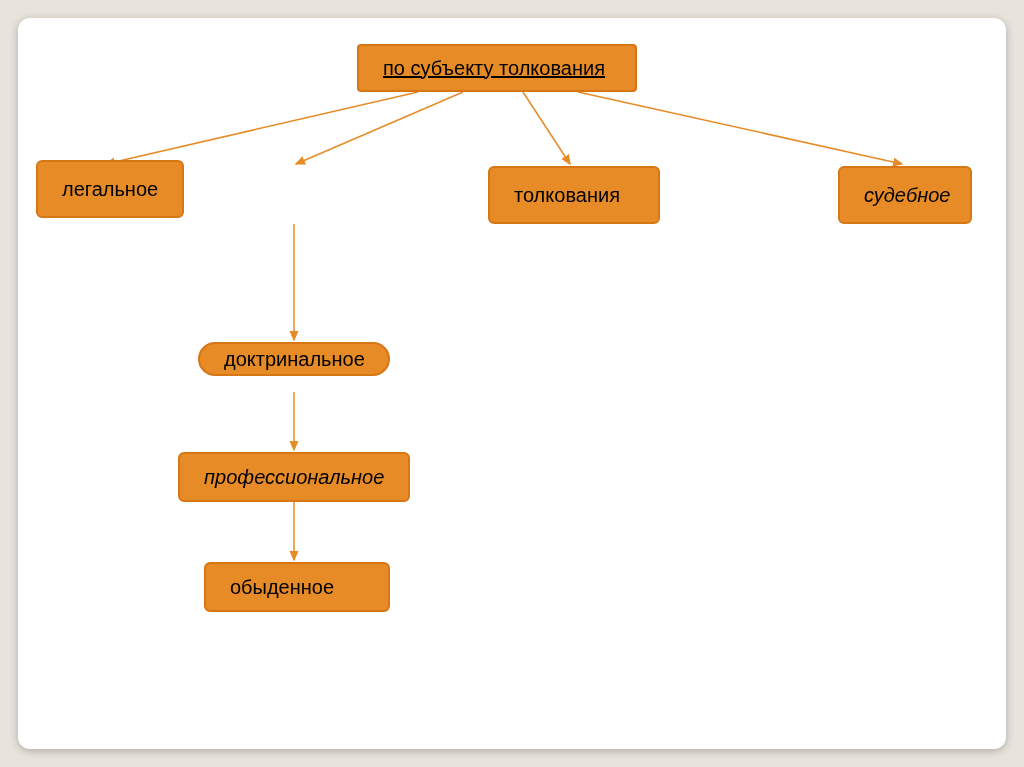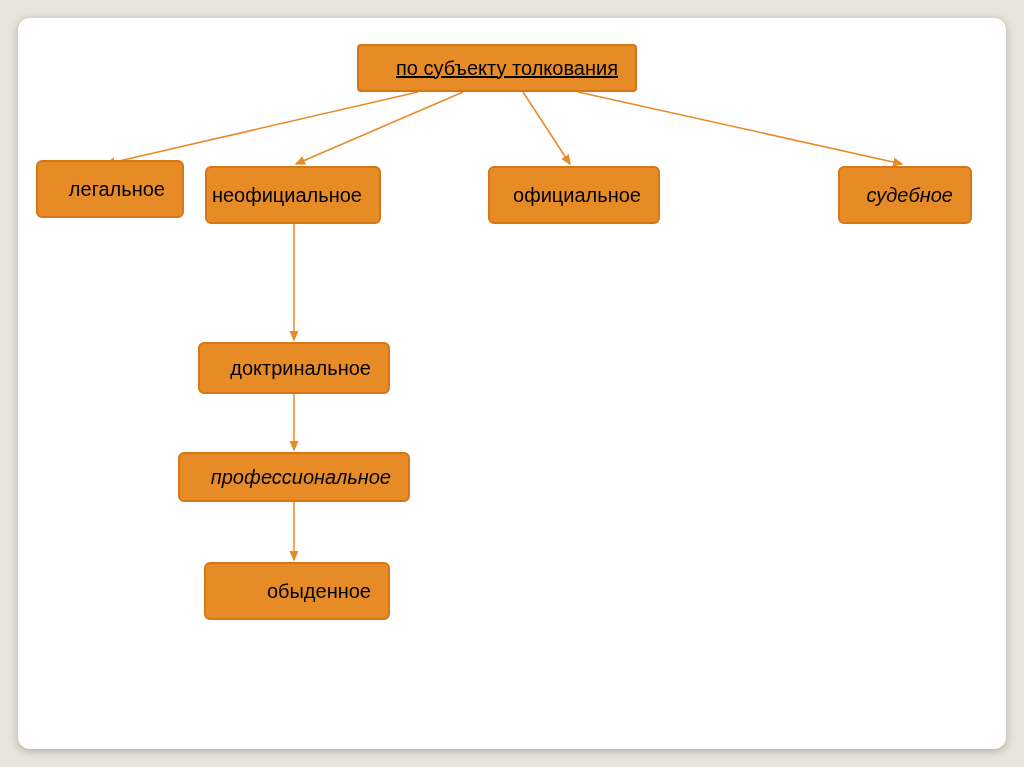--- a/index.html
+++ b/index.html
@@ -19,25 +19,25 @@
       box-shadow: 0 2px 8px rgba(0,0,0,0.25);
       position: relative;
     }
     .node {
       position: absolute;
       background: #e78b27;
       border: 2px solid #d67614;
       border-radius: 6px;
       display: flex;
       align-items: center;
-      justify-content: flex-end;
+      justify-content: flex-start;
       font-size: 20px;
       color: #000;
       text-align: center;
-      padding: 4px 17px;
+      padding: 4px 24px;
     }
     .node-root {
       left: 339px;
       top: 26px;
       width: 280px;
       height: 48px;
       text-decoration: underline;
       border-radius: 4px;
     }
     .node-legal {
@@ -62,34 +62,35 @@
       left: 820px;
       top: 148px;
       width: 134px;
       height: 58px;
       font-style: italic;
     }
     .node-doctrinal {
       left: 180px;
       top: 324px;
       width: 192px;
-      height: 52px;
+      height: 34px;
+      border-radius: 21px;
     }
     .node-professional {
       left: 160px;
       top: 434px;
       width: 232px;
       height: 50px;
       font-style: italic;
     }
     .node-ordinary {
       left: 186px;
       top: 544px;
       width: 186px;
-      height: 58px;
+      height: 50px;
     }
     svg.arrows {
       position: absolute;
       top: 0;
       left: 0;
       width: 100%;
       height: 100%;
       pointer-events: none;
     }
   </style>
@@ -121,26 +122,23 @@
   </svg>
 
   <div class="node node-root">
     <span>по субъекту толкования</span>
   </div>
 
   <div class="node node-legal">
     <span>легальное</span>
   </div>
 
-  <div class="node node-unofficial">
-    <span>неофициальное</span>
-  </div>
 
   <div class="node node-official">
-    <span>официальное</span>
+    <span>толкования</span>
   </div>
 
   <div class="node node-judicial">
     <span>судебное</span>
   </div>
 
   <div class="node node-doctrinal">
     <span>доктринальное</span>
   </div>
 

